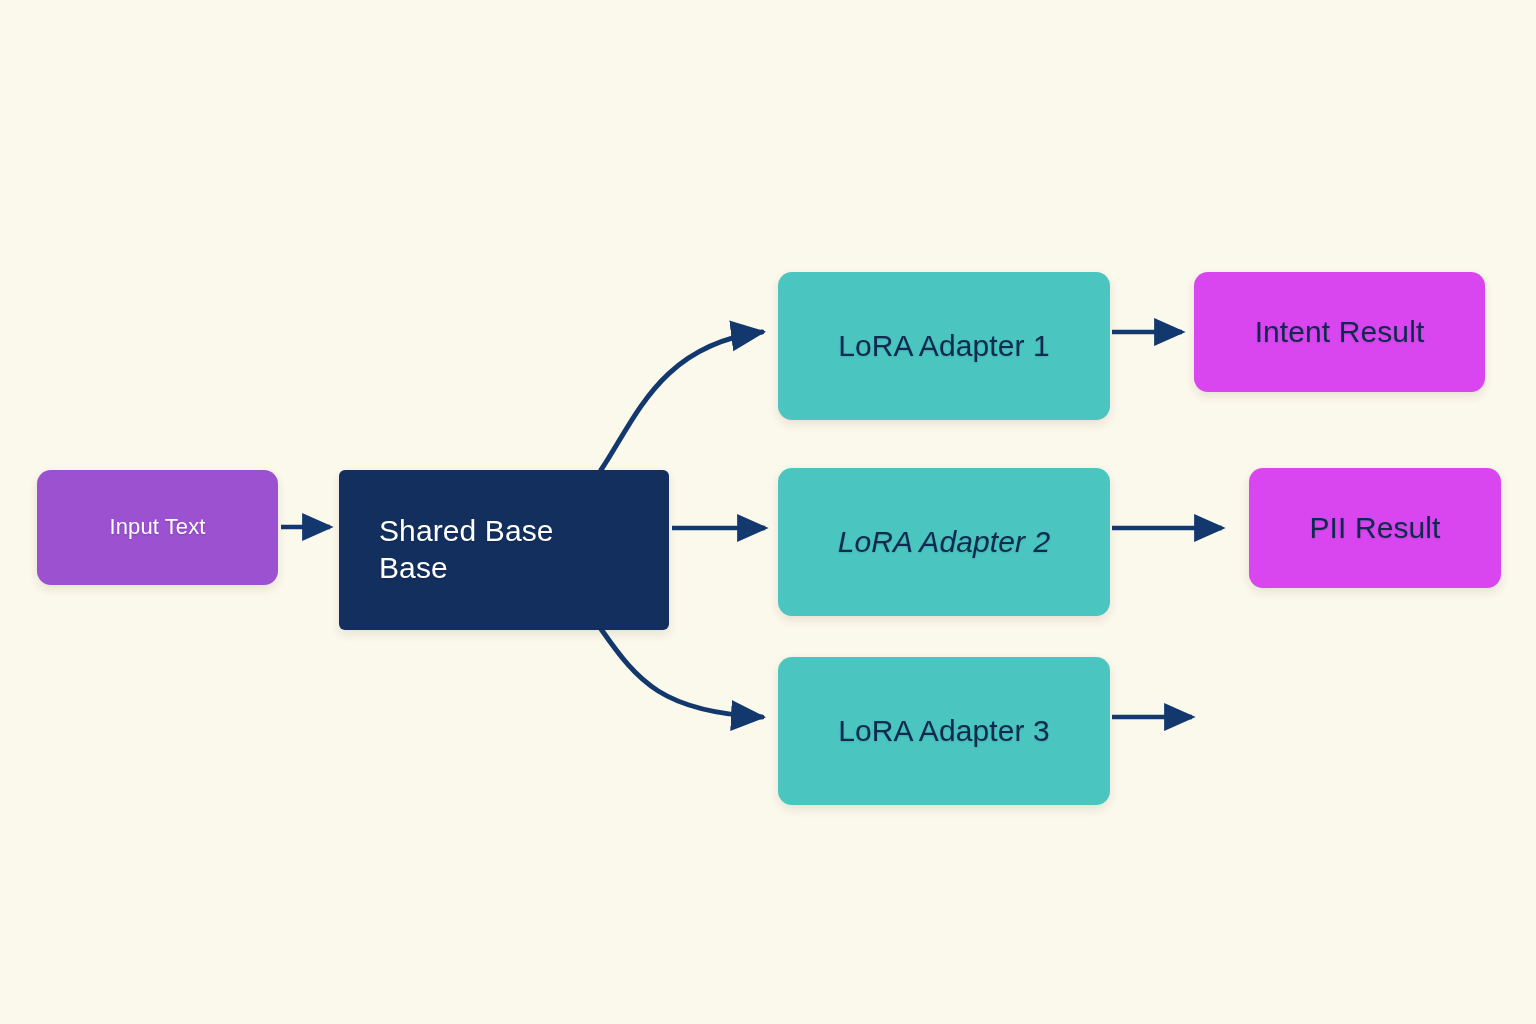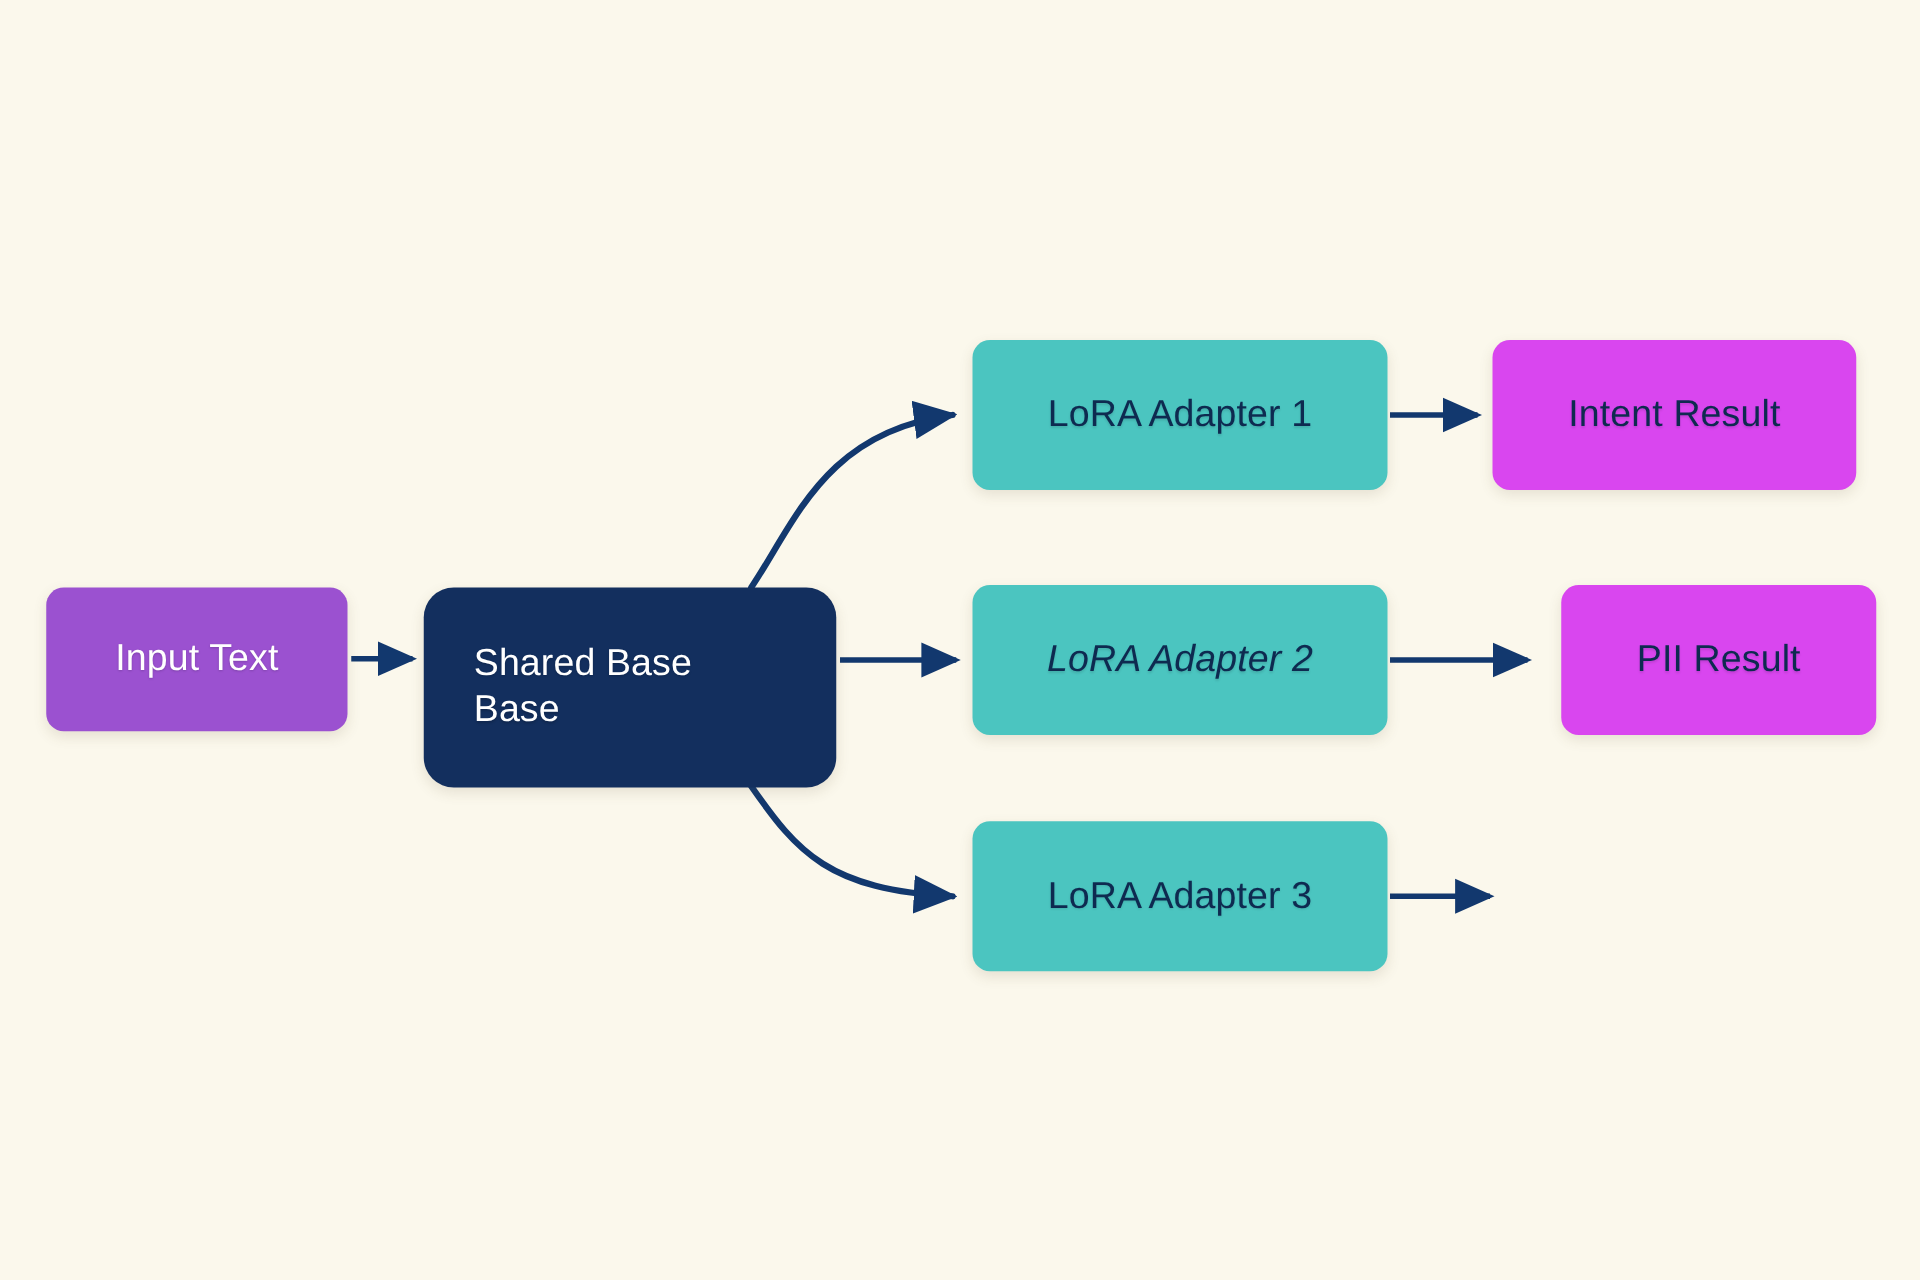--- a/index.html
+++ b/index.html
@@ -47,43 +47,43 @@
   .node-input {
     left: 37px;
     top: 470px;
     width: 241px;
     height: 115px;
     background: #9B51D0;
     justify-content: center;
   }
   .node-input .node-label {
     color: #FFFFFF;
-    font-size: 30px;
+    font-size: 22px;
     text-align: center;
   }
   
   .node-base {
     left: 339px;
     top: 470px;
     width: 330px;
     height: 160px;
     background: #132F5E;
-    border-radius: 24px;
+    border-radius: 6px;
     padding: 0 40px;
   }
   .node-base .node-label {
     color: #FFFFFF;
     font-size: 30px;
     text-align: left;
   }
   
   .node-adapter {
     left: 778px;
     width: 332px;
-    height: 120px;
+    height: 148px;
     background: #4BC5C0;
     justify-content: center;
   }
   .node-adapter .node-label {
     color: #0E2A50;
     font-size: 30px;
     text-align: center;
     text-shadow: 0 1px 2px rgba(0,0,0,0.12);
   }
   .adapter-row-1 { top: 272px; }

